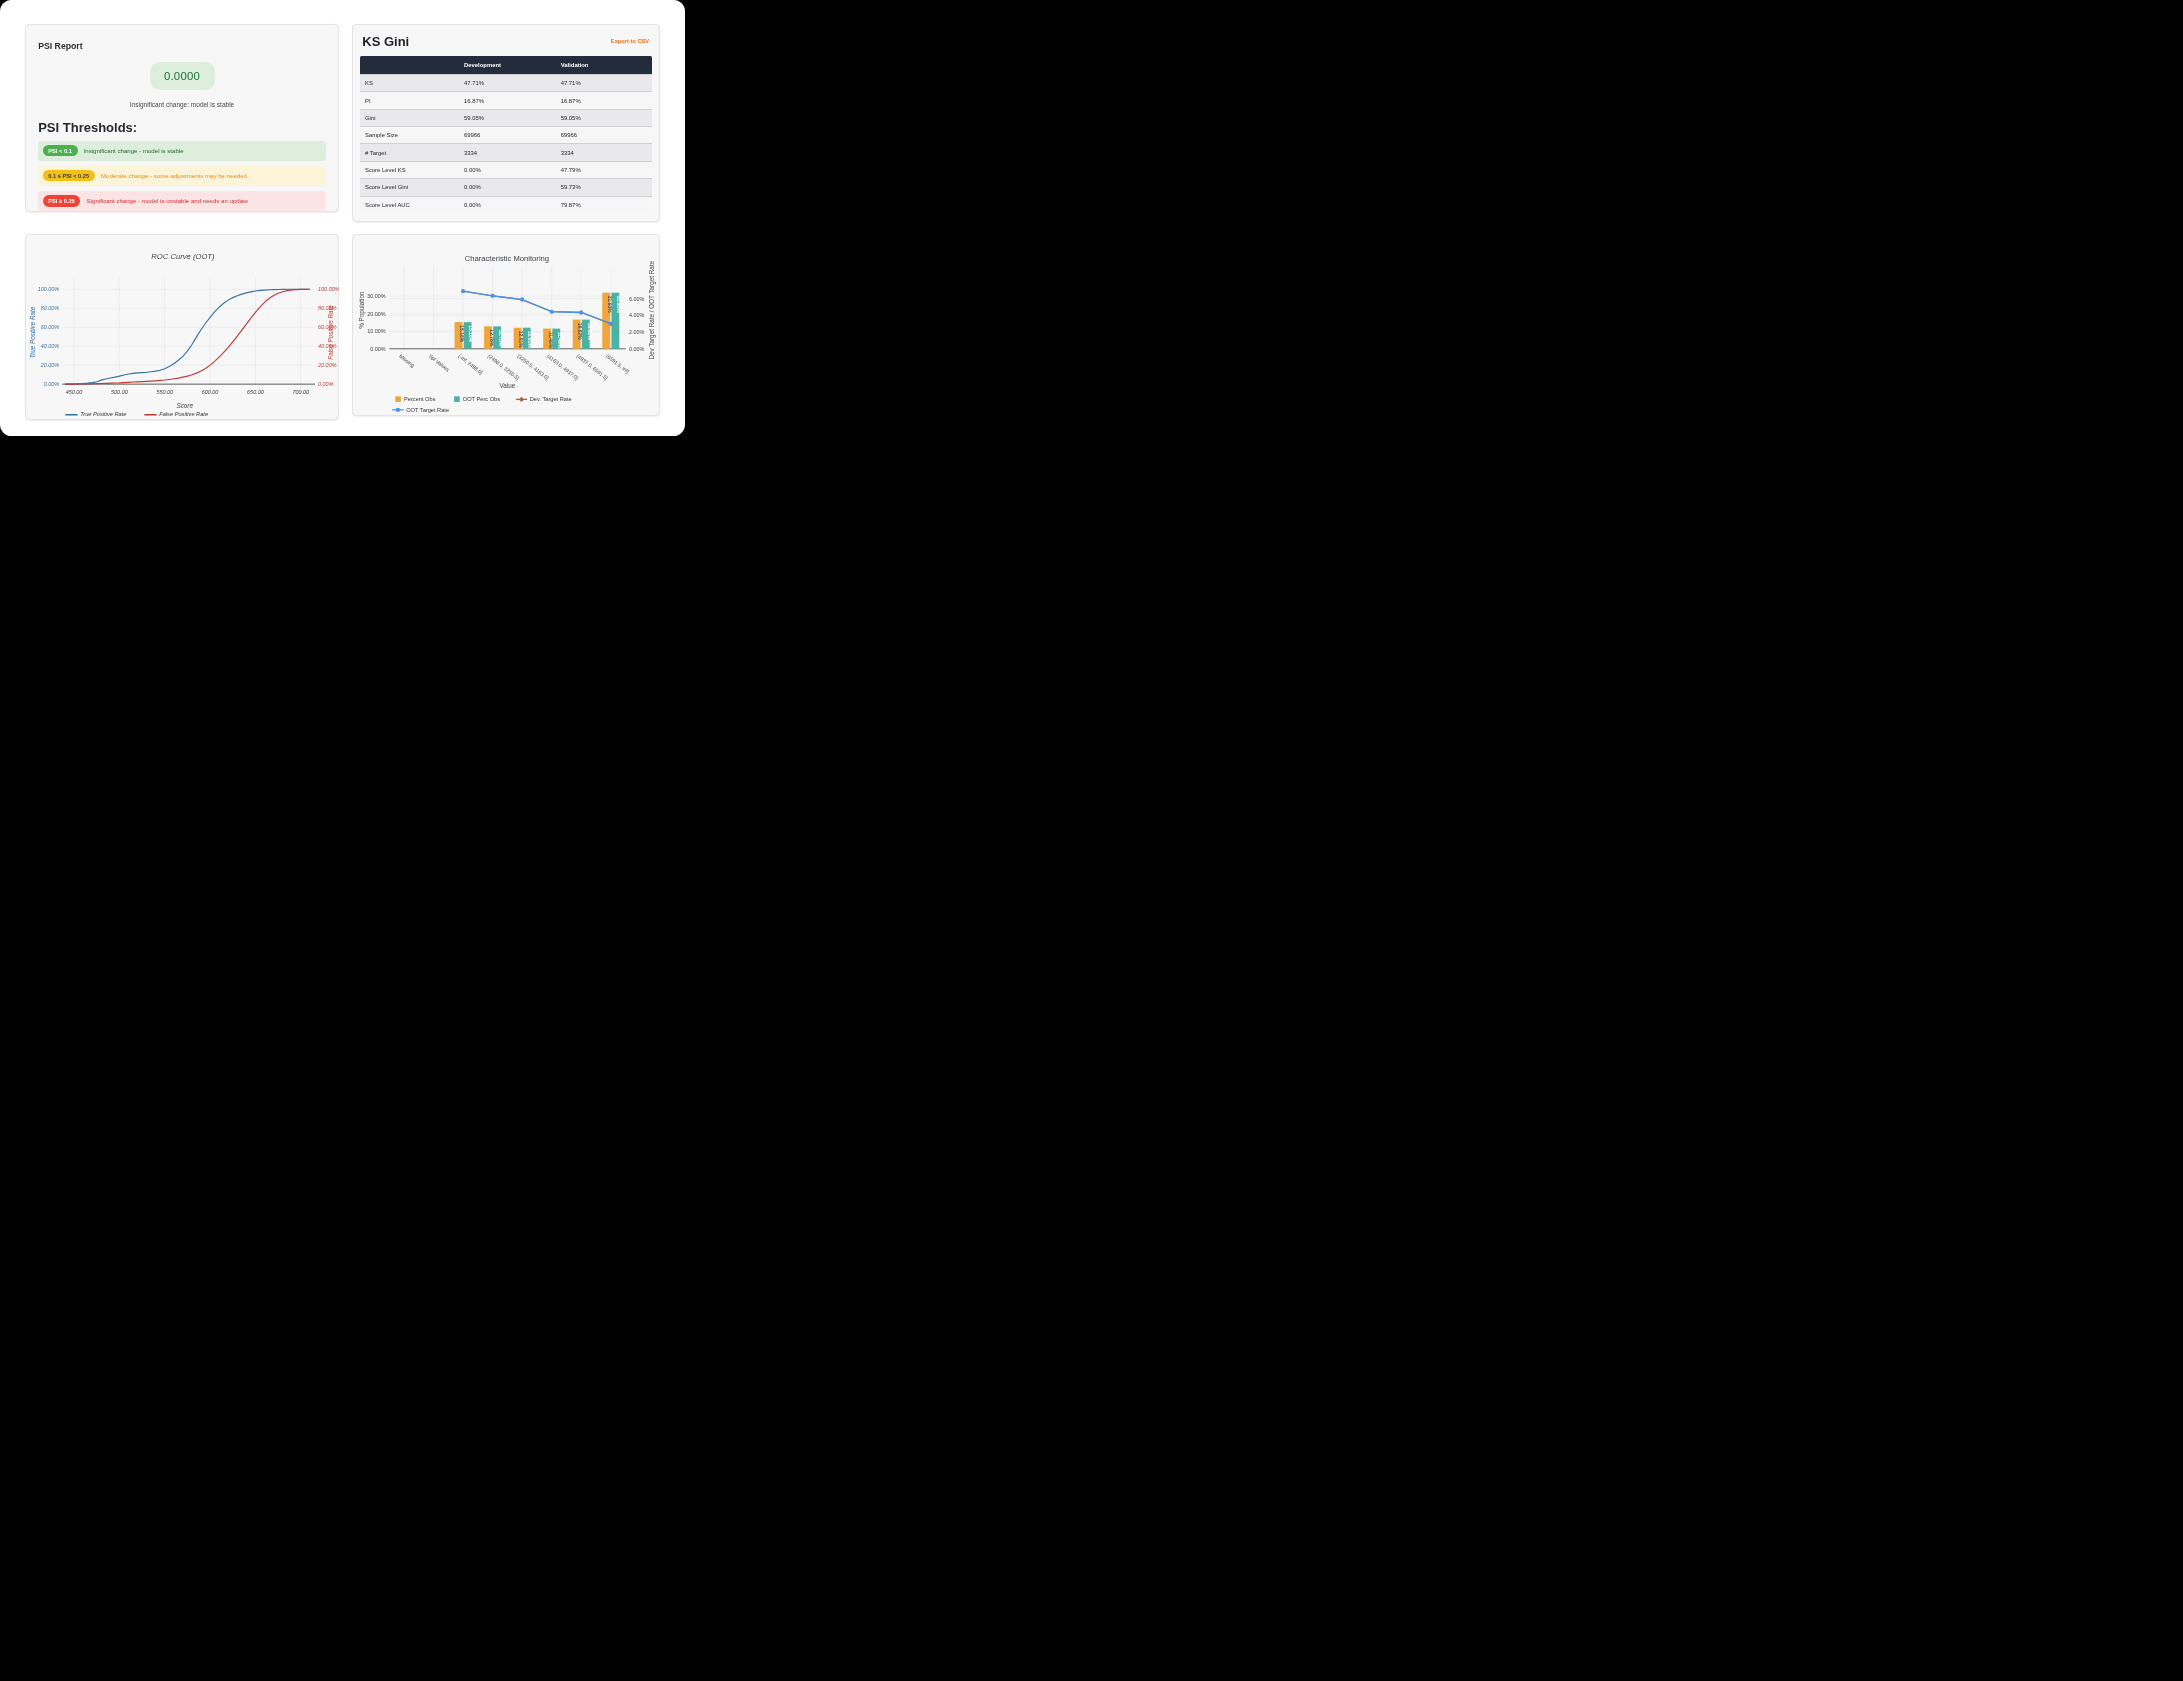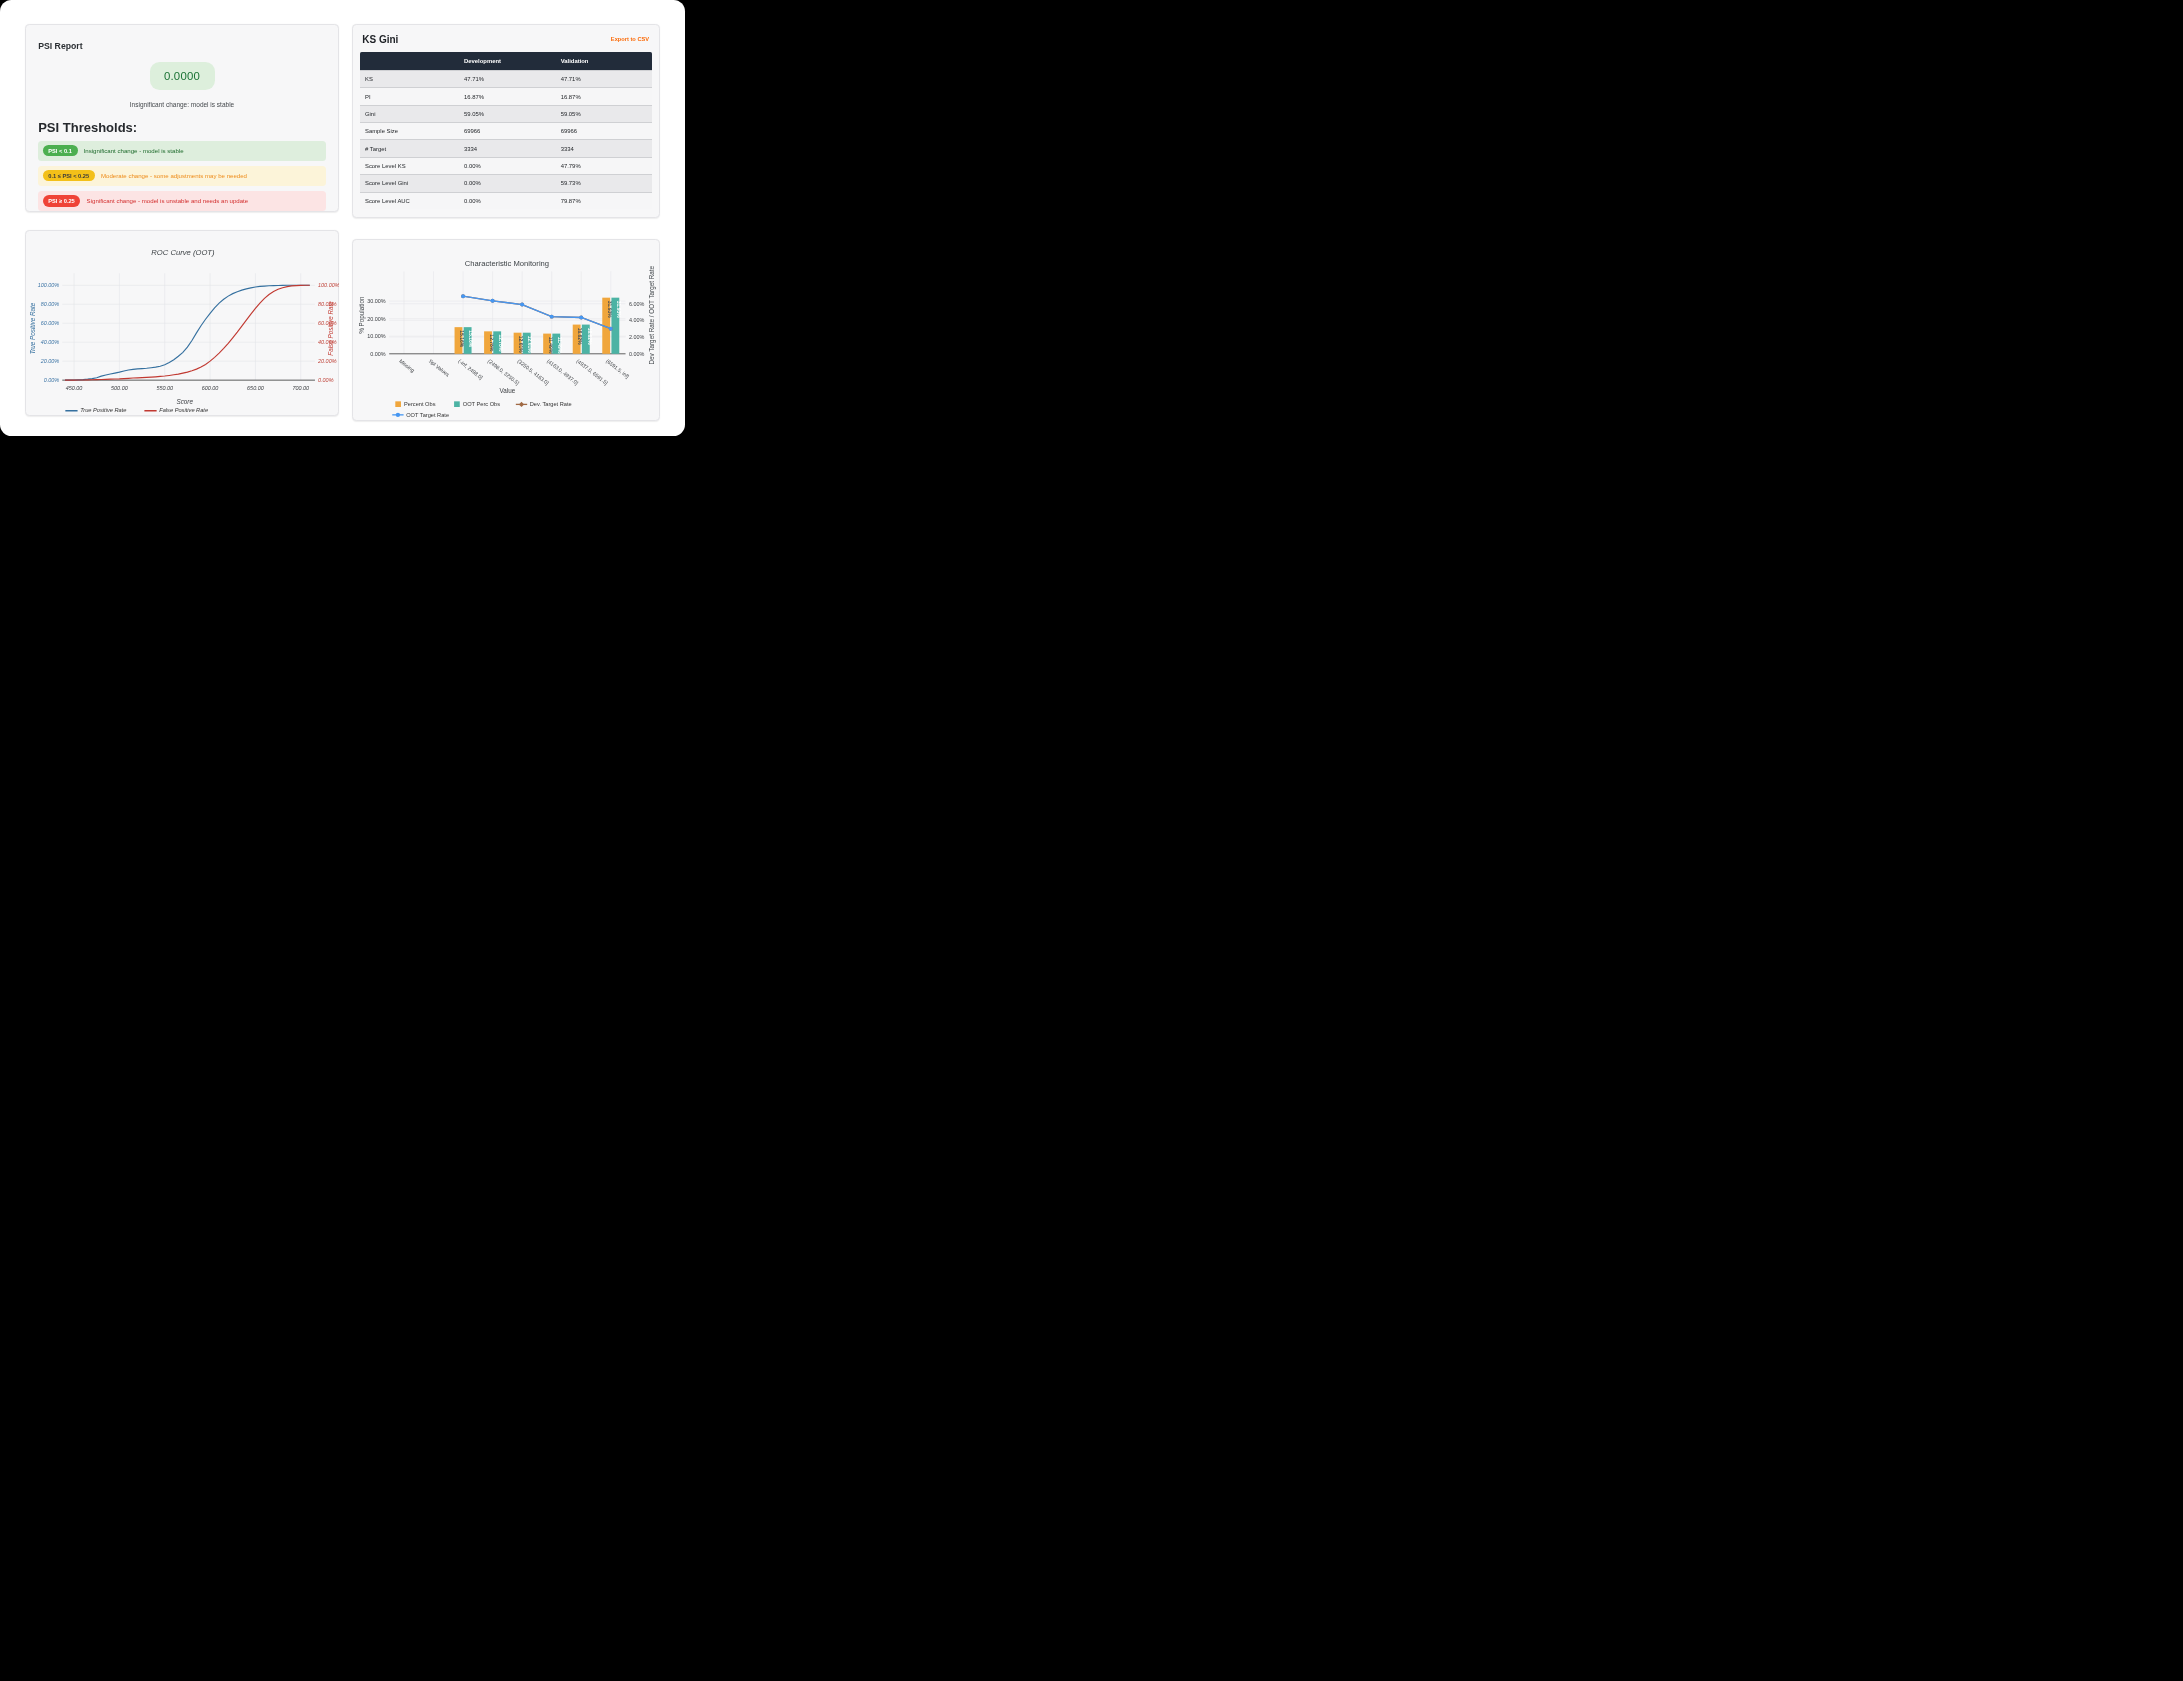--- a/index.html
+++ b/index.html
@@ -25,35 +25,35 @@
   .psi-value{font-size:11.4px;font-weight:400;letter-spacing:0.2px;}
   .psi-subtitle{text-align:center;font-size:6.5px;color:#45494d;margin-top:11px;}
   .psi-thresholds-heading{font-size:13px;font-weight:700;color:#26292d;margin-top:12.7px;}
   .psi-row{margin-top:5.2px;height:20px;border-radius:3.5px;display:flex;align-items:center;
     padding:0 4.4px;gap:6.1px;}
   .psi-badge{border-radius:6.5px;padding:2.6px 5.7px;font-size:5.7px;font-weight:700;white-space:nowrap;}
   .psi-row-text{font-size:6.1px;font-weight:500;}
   
   .ks-panel{padding:5.2px 6.1px 7px 6.1px;}
   .ks-head{display:flex;justify-content:space-between;align-items:center;padding:3.5px 3.5px 6.1px 3.5px;}
-  .ks-title{font-size:10px;font-weight:700;color:#1d2025;}
+  .ks-title{font-size:13px;font-weight:700;color:#1d2025;}
   .ks-export{font-size:5.7px;font-weight:600;cursor:pointer;text-decoration:none;}
   table.ks-table{width:100%;border-collapse:collapse;font-size:5.9px;
     border:0.4px solid #d8d8db;border-radius:2.6px;overflow:hidden;}
   .ks-table th{background:#222c3a;color:#ffffff;text-align:left;font-weight:600;
     padding:6.1px 5.2px;font-size:5.9px;}
   .ks-table td{padding:5.2px 5.2px;color:#24272b;border-top:0.4px solid #cfd0d3;}
   .ks-table tr.odd td{background:#e9e9eb;}
   .ks-table tr.even td{background:#f6f6f7;}
   .ks-table .c1{width:34%;}
   .ks-table .c2{width:33%;}
   .ks-table .c3{width:33%;}
   
   .roc-panel{height:186px;padding:2.6px 0 0 0;font-style:italic;}
-  .char-panel{height:182px;padding:2.6px 0 0 0;margin-top:9px;}
+  .char-panel{height:182px;padding:2.6px 0 0 0;}
   svg text{font-family:"Liberation Sans","DejaVu Sans",sans-serif;}
 </style>
 </head>
 <body>
 
 <div class="page">
   <div class="grid">
 
     <div class="panel psi-panel">
       <div class="psi-title">PSI Report</div>

